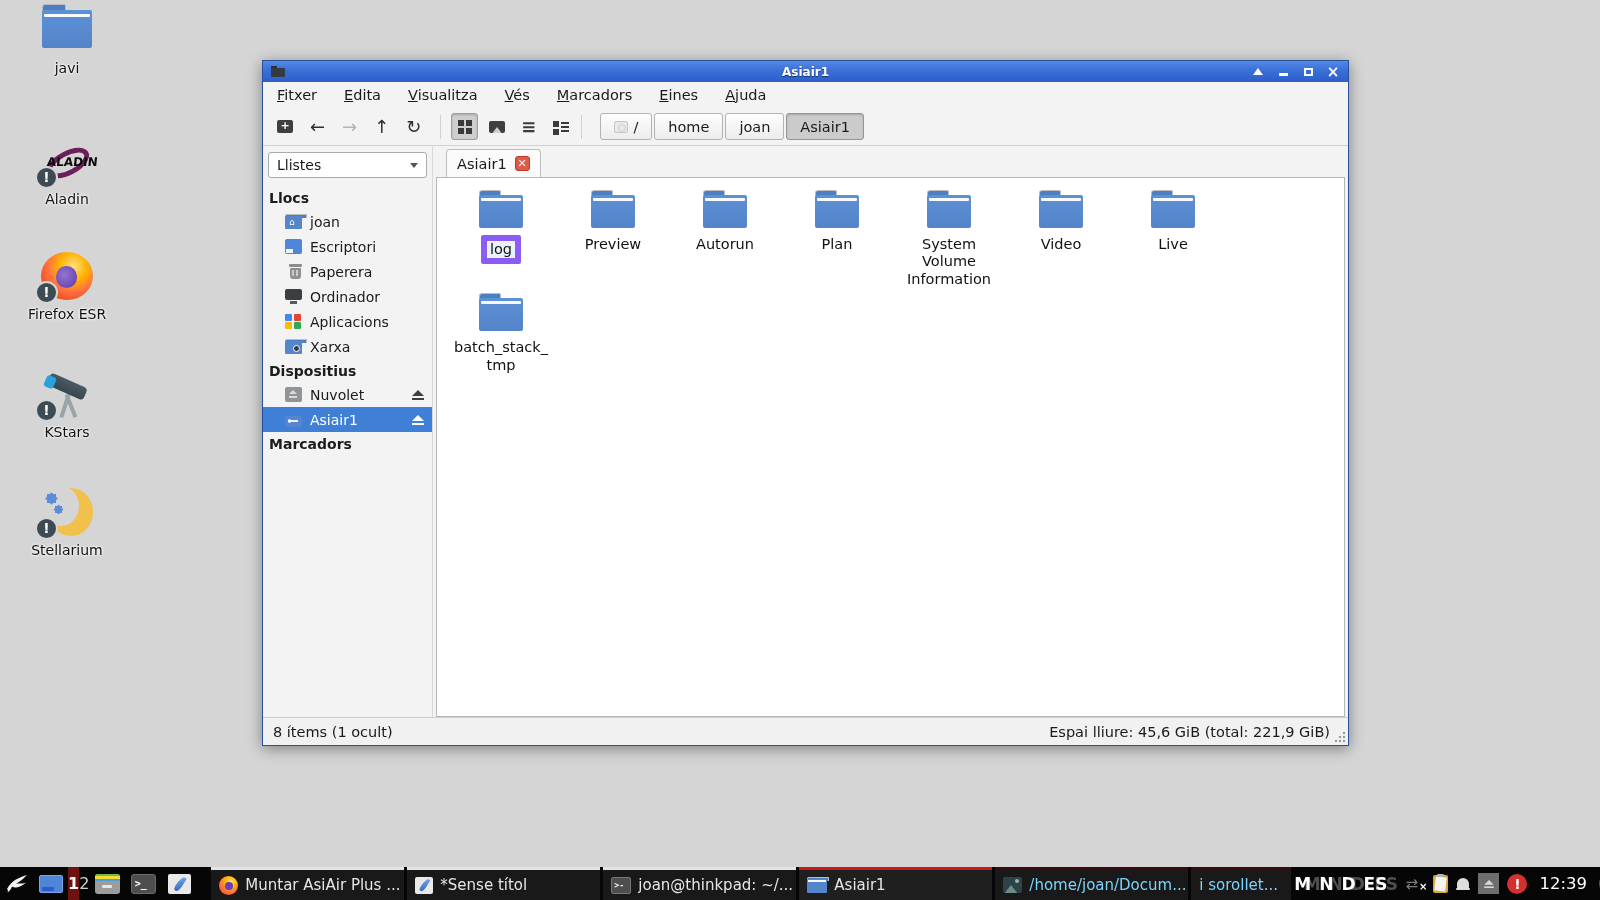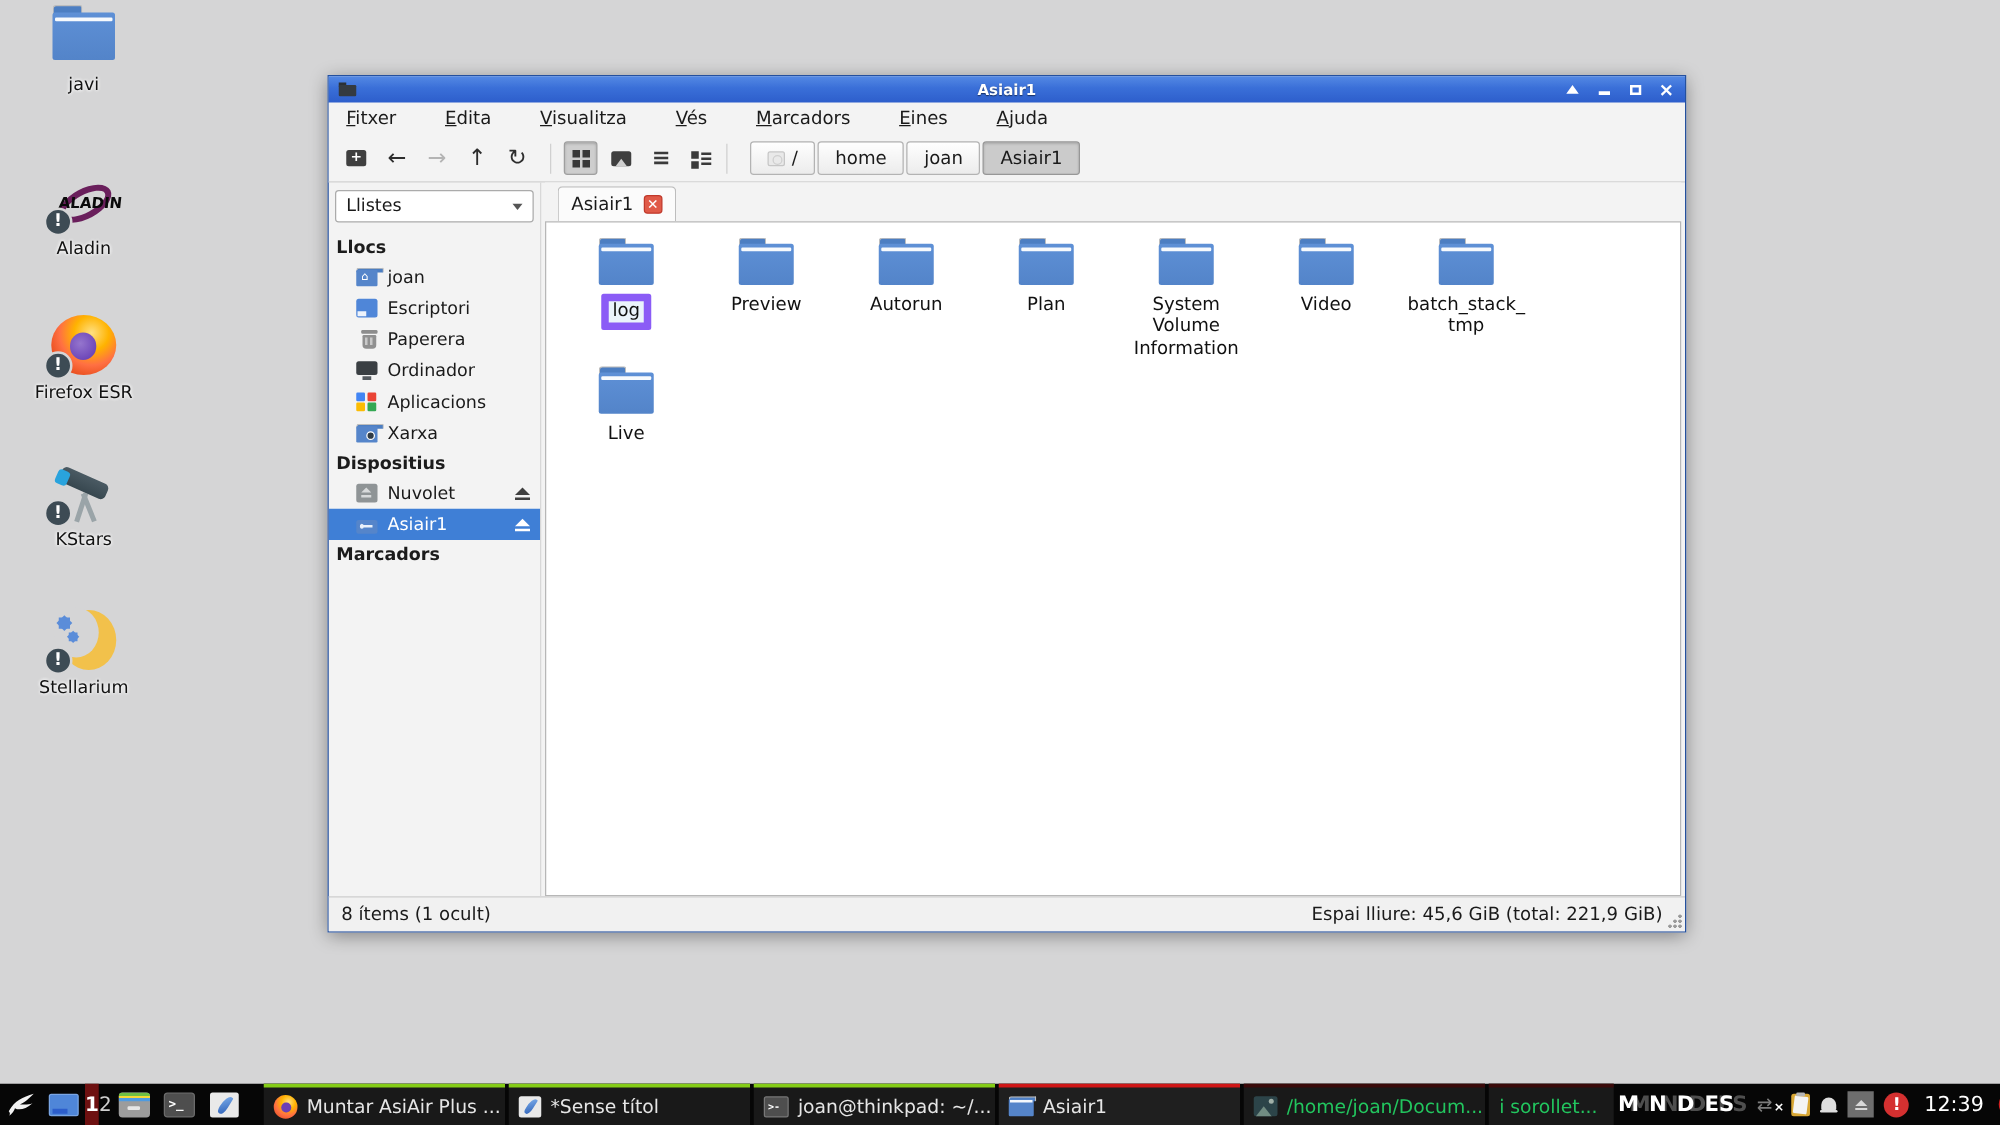--- a/index.html
+++ b/index.html
@@ -47,21 +47,21 @@
   .titlebar .wicon .t { position:absolute; top:0; left:0; width:6px; height:3px; background:#2b3035; }
   .titlebar .wicon .b { position:absolute; top:2px; left:0; right:0; bottom:0; background:#343a40; border-radius:1px; }
   .titlebar .ttl { position:absolute; left:0; right:0; text-align:center; color:#fff; font-weight:bold; font-size:12px; text-shadow:0 1px 1px rgba(0,0,0,.55); }
   .tbtns { margin-left:auto; display:flex; gap:9px; align-items:center; z-index:2; padding-right:3px; }
   .tbtn { width:16px; height:14px; display:flex; align-items:center; justify-content:center; color:#fff; }
   .g-shade { width:0; height:0; border-left:5px solid transparent; border-right:5px solid transparent; border-bottom:7px solid #fff; }
   .g-min { width:9px; height:3px; background:#fff; margin-top:6px; }
   .g-max { width:9px; height:8px; border:2px solid #fff; }
   .g-close { font-size:15px; font-weight:bold; line-height:12px; }
 
-  .menubar { height:26px; background:#f3f3f3; display:flex; align-items:center; padding-left:14px; gap:39px; flex:none; font-size:14.5px; }
+  .menubar { height:26px; background:#f3f3f3; display:flex; align-items:center; padding-left:14px; gap:27px; flex:none; font-size:14.5px; }
   .menubar span { cursor:default; }
 
   .toolbar { height:38px; background:#f3f3f3; border-bottom:1px solid #d2d2d2; display:flex; align-items:center; padding-left:14px; flex:none; }
   .navico { font-size:18px; color:#2d2d2d; margin-right:17px; line-height:1; }
   .navico.dis { color:#b4b4b4; }
   .newwin { width:16px; height:13px; background:#3f3f3f; border-radius:2px; position:relative; margin-right:17px; }
   .newwin::after { content:'+'; position:absolute; left:0; right:0; top:-1px; color:#fff; font-size:11px; font-weight:bold; text-align:center; }
   .vsep { width:1px; height:24px; background:#d0d0d0; margin:0 10px 0 2px; }
   .viewbtn { width:27px; height:27px; border:1px solid transparent; border-radius:3px; display:flex; align-items:center; justify-content:center; margin-right:5px; }
   .viewbtn.active { background:#cecece; border-color:#9f9f9f; box-shadow:inset 0 1px 2px rgba(0,0,0,.2); }
@@ -153,23 +153,23 @@
   .ws.active { background:#6e1111; color:#fff; font-weight:bold; }
   .launcher { width:36px; }
   .cabinet { width:25px; height:20px; background:#9c9c9c; border-radius:3px; position:relative; overflow:hidden; }
   .cabinet::before { content:''; position:absolute; top:0; left:0; right:0; height:7px;
     background:linear-gradient(#6fbf44 0 2.4px, #f6d935 2.4px 4.7px, #4f9be0 4.7px 7px); }
   .cabinet::after { content:''; position:absolute; left:7px; top:11px; width:10px; height:3px; background:#e6e6e6; border-radius:1px; }
   .term { width:25px; height:20px; background:#4e4e4e; border:1px solid #6b6b6b; border-radius:3px; color:#fff; font-family:"DejaVu Sans Mono",monospace; font-size:10px; font-weight:bold; display:flex; align-items:center; padding-left:3px; }
   .fpad { width:23px; height:20px; background:#e9e9e9; border-radius:2px; position:relative; }
   .fpad::after { content:''; position:absolute; left:9px; top:2px; width:6px; height:16px; background:linear-gradient(135deg,#7fb0ec,#2f62b8); border-radius:90% 10% 60% 40%; transform:rotate(32deg); }
 
-  .task { width:193px; height:33px; background:#191919; border-top:3px solid #84cc16; display:flex; align-items:center; gap:7px; padding:12px 8px; margin-right:3px; font-size:15px; color:#e6e6e6; white-space:nowrap; overflow:hidden; flex:none; }
+  .task { width:193px; height:33px; background:#191919; border-top:3px solid #e5e5e5; display:flex; align-items:center; gap:7px; padding:12px 8px; margin-right:3px; font-size:15px; color:#e6e6e6; white-space:nowrap; overflow:hidden; flex:none; }
   .task.active { border-top-color:#cf1616; background:#1f1f1f; }
-  .task.dim { color:#22c55e; border-top-color:#3a0a0a;justify-content:space-between; }
+  .task.dim { color:#7dd3fc; border-top-color:#3a0a0a;justify-content:space-between; }
   .task .tico { flex:none; }
   .mini-ff { width:19px; height:19px; border-radius:50%; background:radial-gradient(circle at 62% 30%, #ffe082 0%, #ffb300 32%, #ff7043 60%, #d84315 100%); position:relative; }
   .mini-ff::after { content:''; position:absolute; left:28%; top:32%; width:42%; height:44%; border-radius:50%; background:#6a3fb5; }
   .mini-folder { width:20px; height:16px; position:relative; }
   .mini-folder .tab { position:absolute; top:0; left:0; width:9px; height:4px; background:#4c7ec2; border-radius:2px 1px 0 0; }
   .mini-folder .bd { position:absolute; top:2px; left:0; right:0; bottom:0; background:#5585ca; border-radius:1px; }
   .mini-folder .bd::after { content:''; position:absolute; left:1px; right:1px; top:1px; height:2px; background:#f4f8fc; }
   .mini-term { width:20px; height:17px; background:#4e4e4e; border:1px solid #777; border-radius:2px; color:#fff; font-family:"DejaVu Sans Mono",monospace; font-size:8px; font-weight:bold; display:flex; align-items:center; padding-left:2px; }
   .mini-fpad { width:18px; height:17px; background:#e9e9e9; border-radius:2px; position:relative; }
   .mini-fpad::after { content:''; position:absolute; left:7px; top:1px; width:5px; height:14px; background:linear-gradient(135deg,#7fb0ec,#2f62b8); border-radius:90% 10% 60% 40%; transform:rotate(32deg); }
@@ -431,28 +431,28 @@
                 <span class="tab"></span>
                 <span class="fbody"></span>
               </span>
             <span class="fname">Video</span>
           </div>
           <div class="fitem">
             <span class="folder-ico">
                 <span class="tab"></span>
                 <span class="fbody"></span>
               </span>
+            <span class="fname">Live</span>
+          </div>
+          <div class="fitem">
+            <span class="folder-ico">
+                <span class="tab"></span>
+                <span class="fbody"></span>
+              </span>
             <span class="fname">batch_stack_tmp</span>
-          </div>
-          <div class="fitem">
-            <span class="folder-ico">
-                <span class="tab"></span>
-                <span class="fbody"></span>
-              </span>
-            <span class="fname">Live</span>
           </div>
         </div>
       </div>
     </div>
   </div>
 
   <div class="statusbar">
     <span>8 ítems (1 ocult)</span>
     <span class="right">Espai lliure: 45,6 GiB (total: 221,9 GiB)</span>
     <span class="grip"></span>

